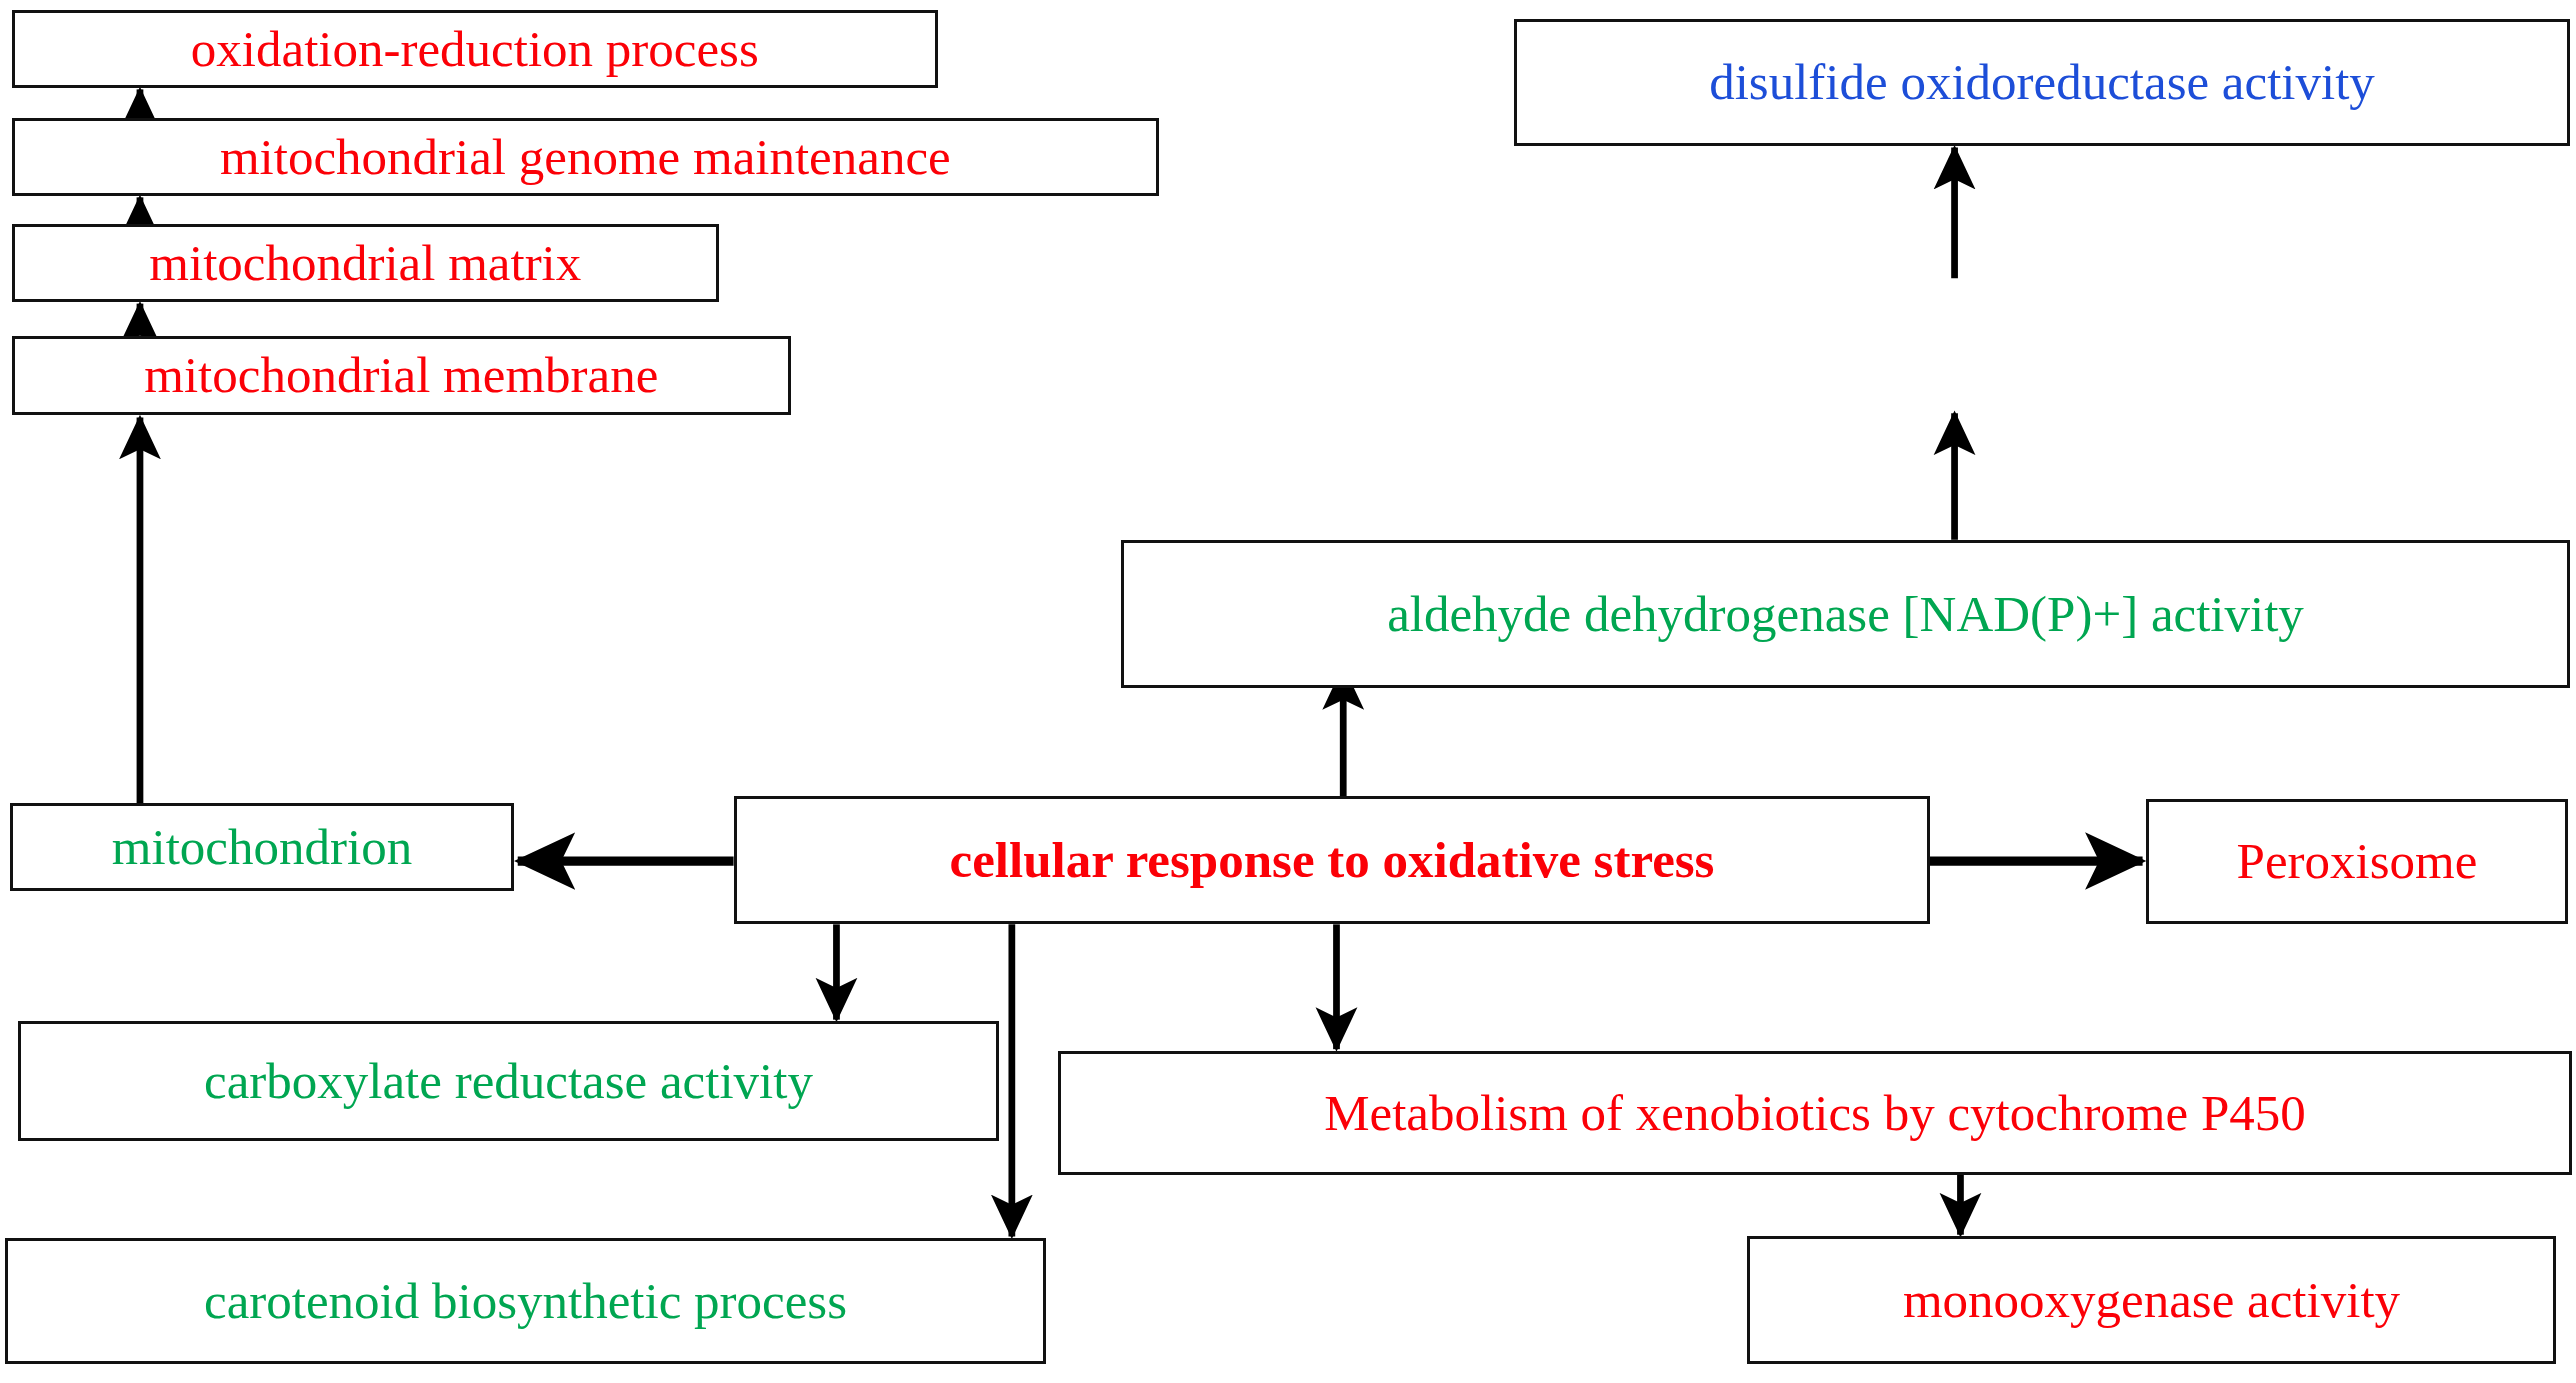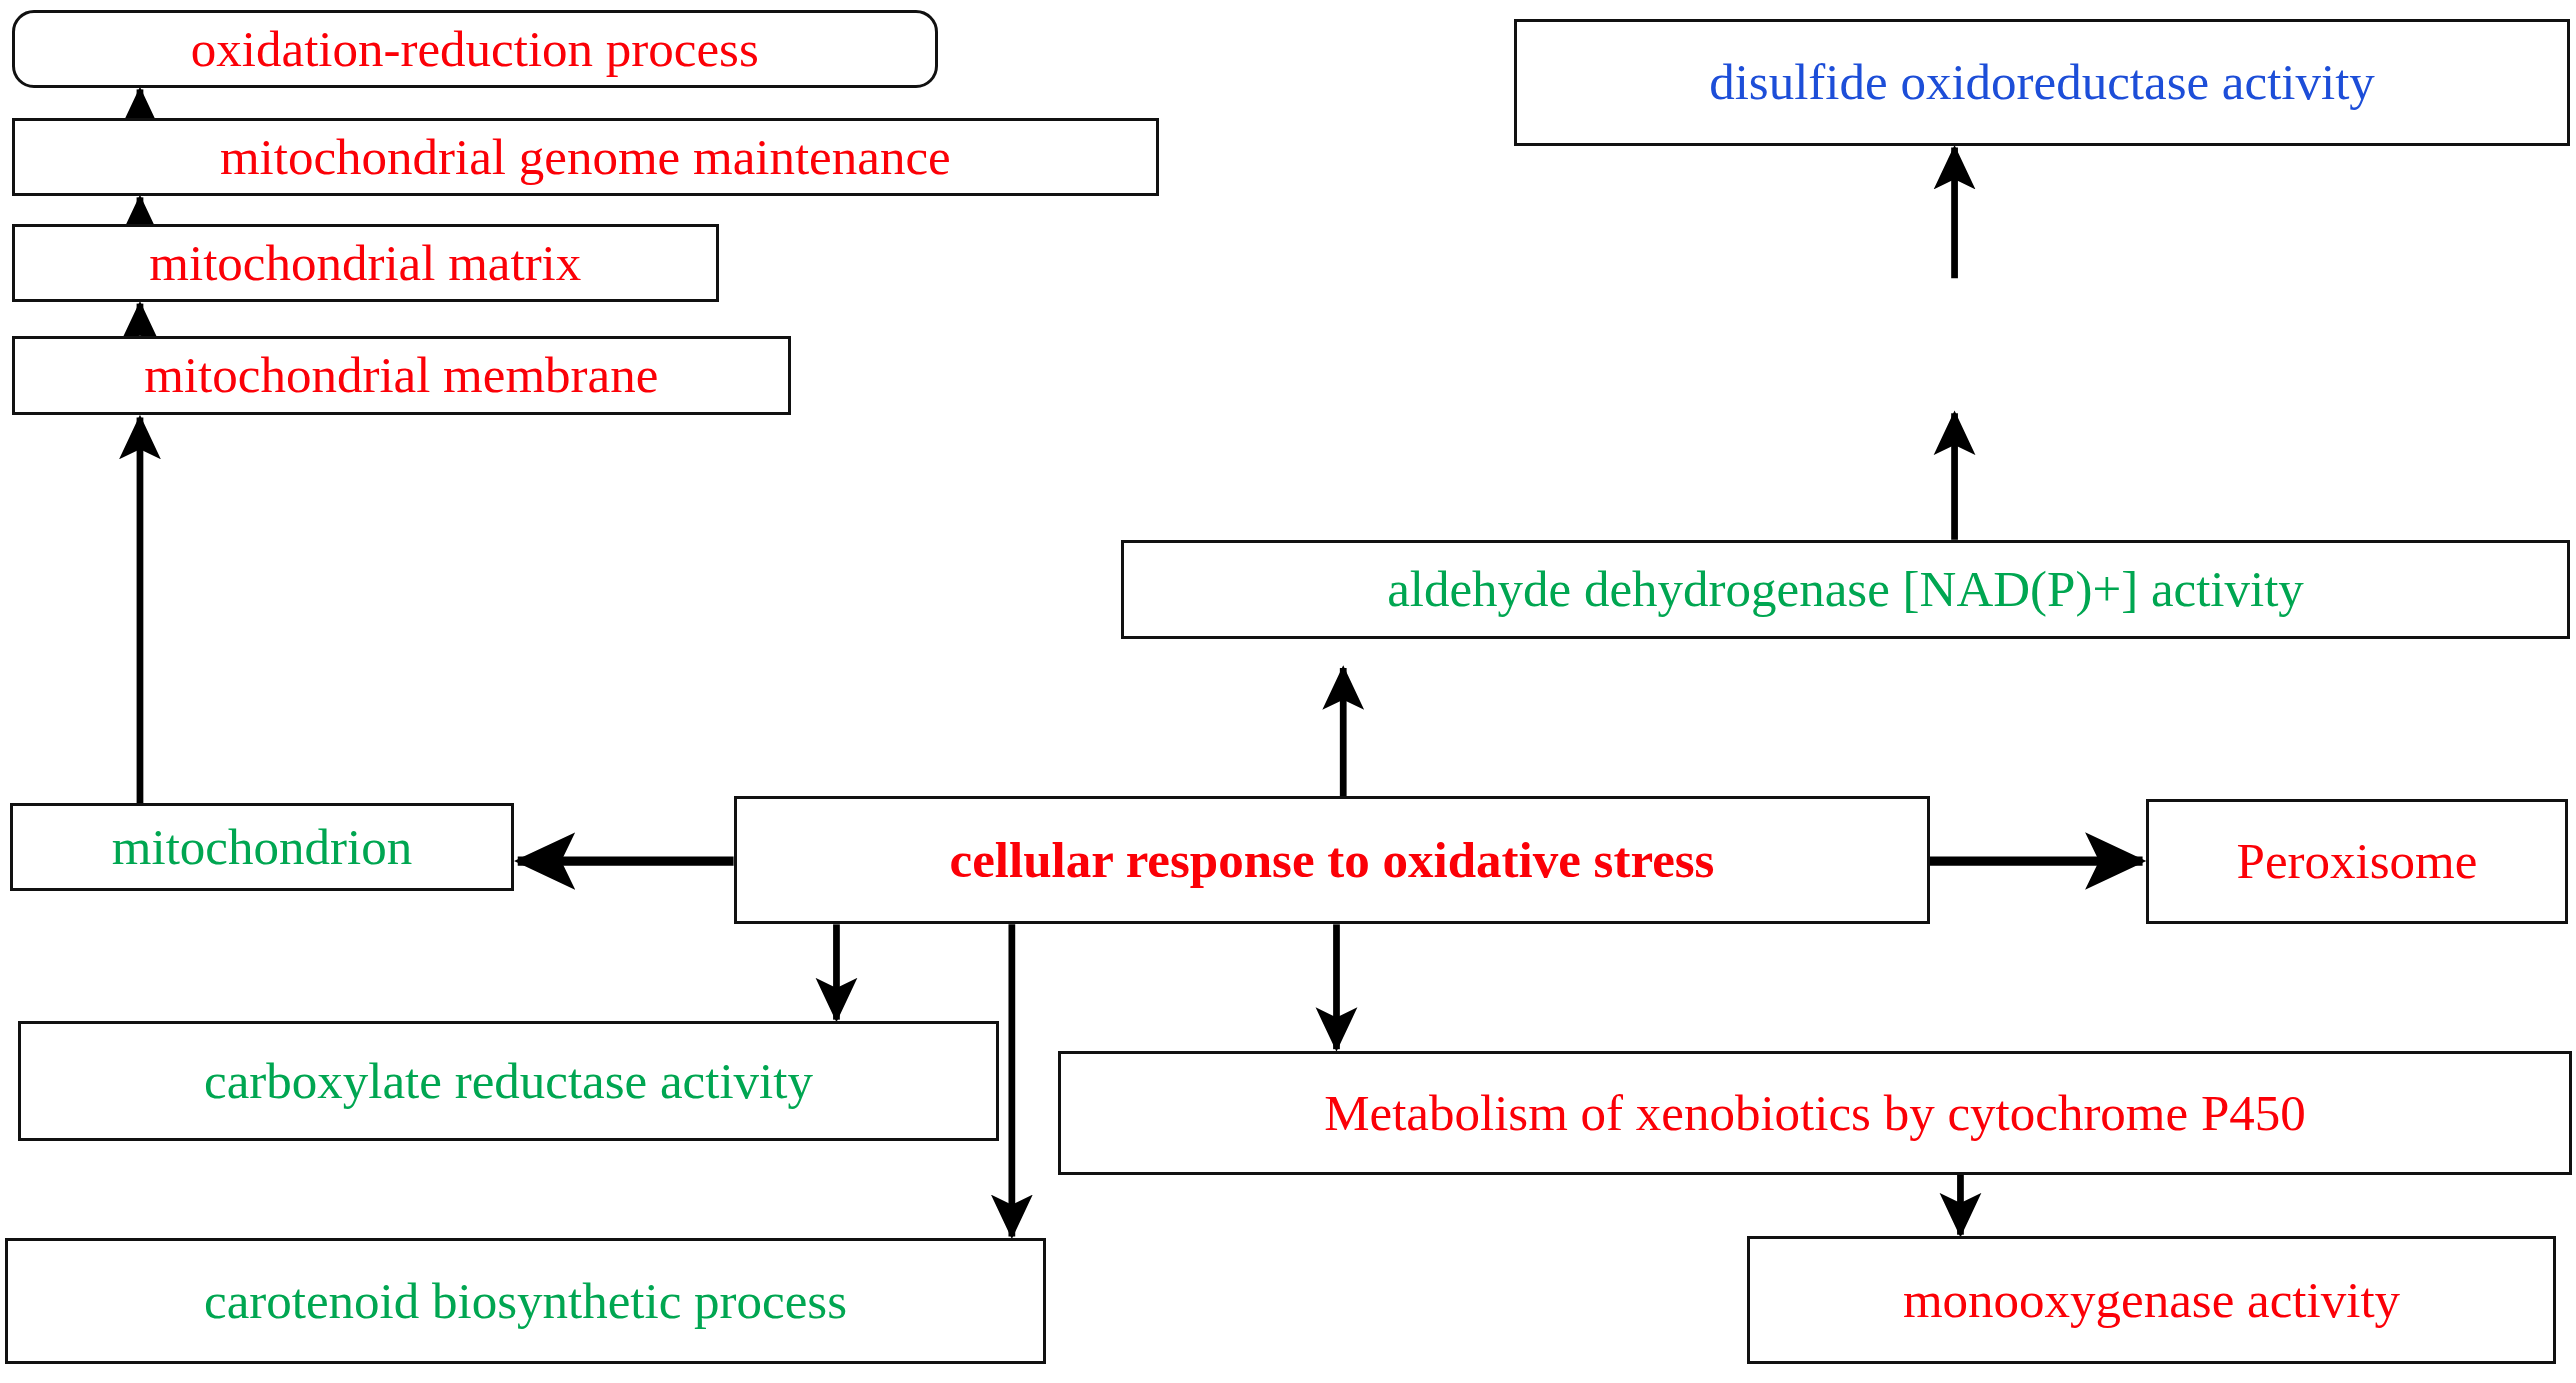--- a/index.html
+++ b/index.html
@@ -64,21 +64,21 @@
         <line x1="1593" y1="944" x2="1593" y2="792" stroke="#000000" stroke-width="8" marker-end="url(#arrowhead)"></line>
         <line x1="992" y1="1096" x2="992" y2="1209" stroke="#000000" stroke-width="8" marker-end="url(#arrowhead)"></line>
         <line x1="1200" y1="1096" x2="1200" y2="1466" stroke="#000000" stroke-width="8" marker-end="url(#arrowhead)"></line>
         <line x1="1585" y1="1096" x2="1585" y2="1244" stroke="#000000" stroke-width="8" marker-end="url(#arrowhead)"></line>
         <line x1="2318" y1="640" x2="2318" y2="490" stroke="#000000" stroke-width="8" marker-end="url(#arrowhead)"></line>
         <line x1="2318" y1="330" x2="2318" y2="175" stroke="#000000" stroke-width="8" marker-end="url(#arrowhead)"></line>
         <line x1="2325" y1="1393" x2="2325" y2="1464" stroke="#000000" stroke-width="8" marker-end="url(#arrowhead)"></line>
       </g>
   </svg>
 
-  <div class="node" style="left: 11.8px; top: 10px; width: 926px; height: 78px; border-color: rgb(17, 17, 17); border-radius: 22px;">
+  <div class="node" style="left: 11.8px; top: 10px; width: 926px; height: 78px; border-color: rgb(17, 17, 17);">
     <span class="lbl" style="color: rgb(251, 0, 7); font-size: 51px; font-weight: normal;">oxidation-reduction process</span>
   </div>
   <div class="node" style="left: 11.8px; top: 118px; width: 1147px; height: 78px; border-color: rgb(17, 17, 17);">
     <span class="lbl" style="color: rgb(251, 0, 7); font-size: 51px; font-weight: normal;">mitochondrial genome maintenance</span>
   </div>
   <div class="node" style="left: 11.8px; top: 224px; width: 707px; height: 78px; border-color: rgb(17, 17, 17);">
     <span class="lbl" style="color: rgb(251, 0, 7); font-size: 51px; font-weight: normal;">mitochondrial matrix</span>
   </div>
   <div class="node" style="left: 11.8px; top: 336px; width: 779px; height: 79px; border-color: rgb(17, 17, 17);">
     <span class="lbl" style="color: rgb(251, 0, 7); font-size: 51px; font-weight: normal;">mitochondrial membrane</span>
@@ -88,21 +88,21 @@
   </div>
   <div class="node" style="left: 18px; top: 1021px; width: 981px; height: 120px; border-color: rgb(17, 17, 17);">
     <span class="lbl" style="color: rgb(0, 166, 81); font-size: 51px; font-weight: normal;">carboxylate reductase activity</span>
   </div>
   <div class="node" style="left: 5px; top: 1238px; width: 1041px; height: 126px; border-color: rgb(17, 17, 17);">
     <span class="lbl" style="color: rgb(0, 166, 81); font-size: 51px; font-weight: normal;">carotenoid biosynthetic process</span>
   </div>
   <div class="node" style="left: 734px; top: 796px; width: 1196px; height: 128px; border-color: rgb(17, 17, 17);">
     <span class="lbl" style="color: rgb(251, 0, 7); font-size: 51px; font-weight: bold;">cellular response to oxidative stress</span>
   </div>
-  <div class="node" style="left: 1121px; top: 540px; width: 1449px; height: 99px; border-color: rgb(17, 17, 17);">
+  <div class="node" style="left: 1121px; top: 540px; width: 1449px; height: 148px; border-color: rgb(17, 17, 17);">
     <span class="lbl" style="color: rgb(0, 166, 81); font-size: 51px; font-weight: normal;">aldehyde dehydrogenase [NAD(P)+] activity</span>
   </div>
   <div class="node" style="left: 1514px; top: 18.6px; width: 1056px; height: 127px; border-color: rgb(17, 17, 17);">
     <span class="lbl" style="color: #1d4ed8; font-size: 51px; font-weight: normal;">disulfide oxidoreductase activity</span>
   </div>
   <div class="node" style="left: 2146px; top: 799px; width: 422px; height: 125px; border-color: rgb(17, 17, 17);">
     <span class="lbl" style="color: rgb(251, 0, 7); font-size: 51px; font-weight: normal;">Peroxisome</span>
   </div>
   <div class="node" style="left: 1058px; top: 1051px; width: 1514px; height: 124px; border-color: rgb(17, 17, 17);">
     <span class="lbl" style="color: rgb(251, 0, 7); font-size: 51px; font-weight: normal;">Metabolism of xenobiotics by cytochrome P450</span>

